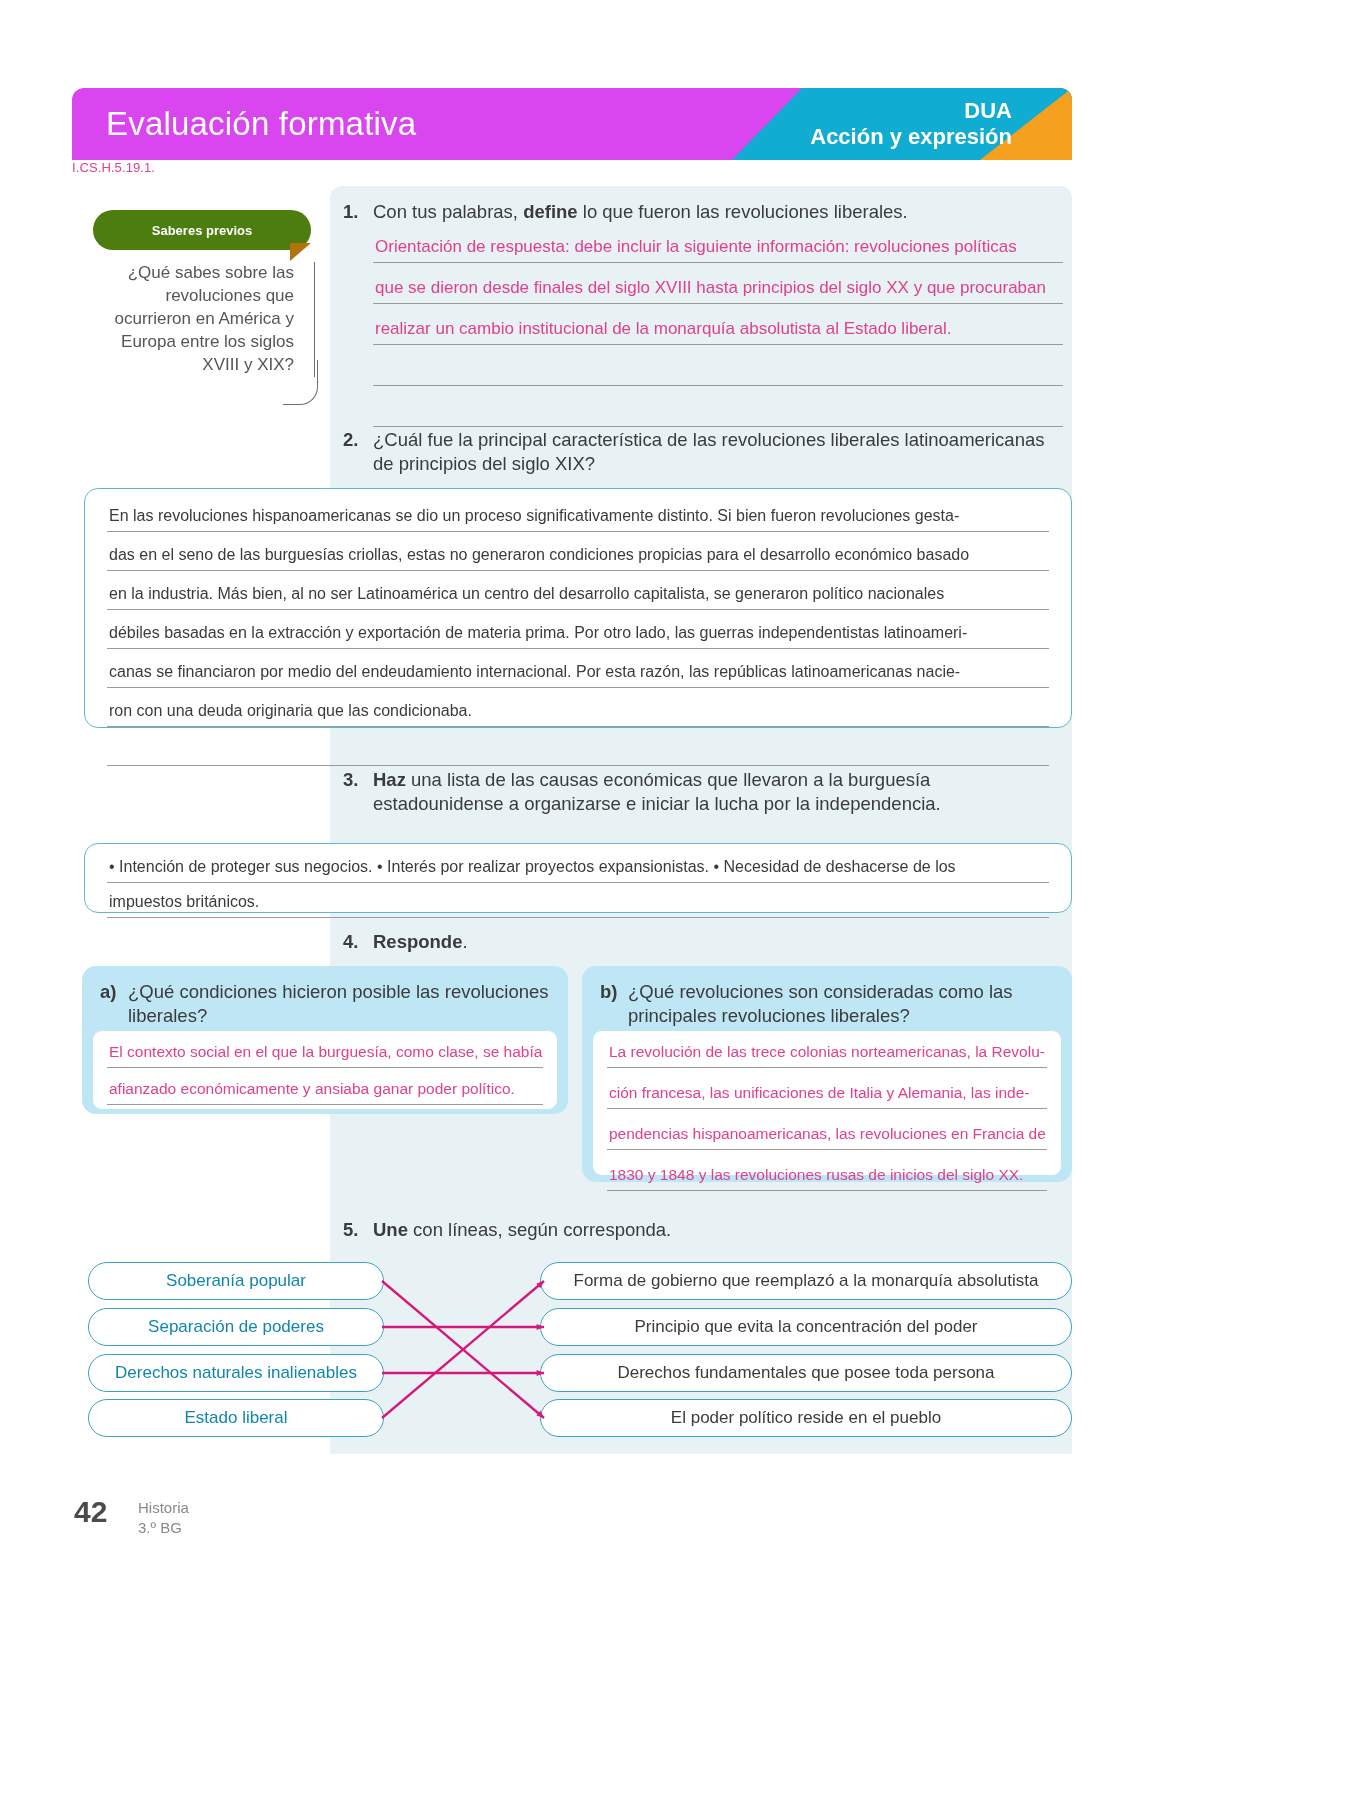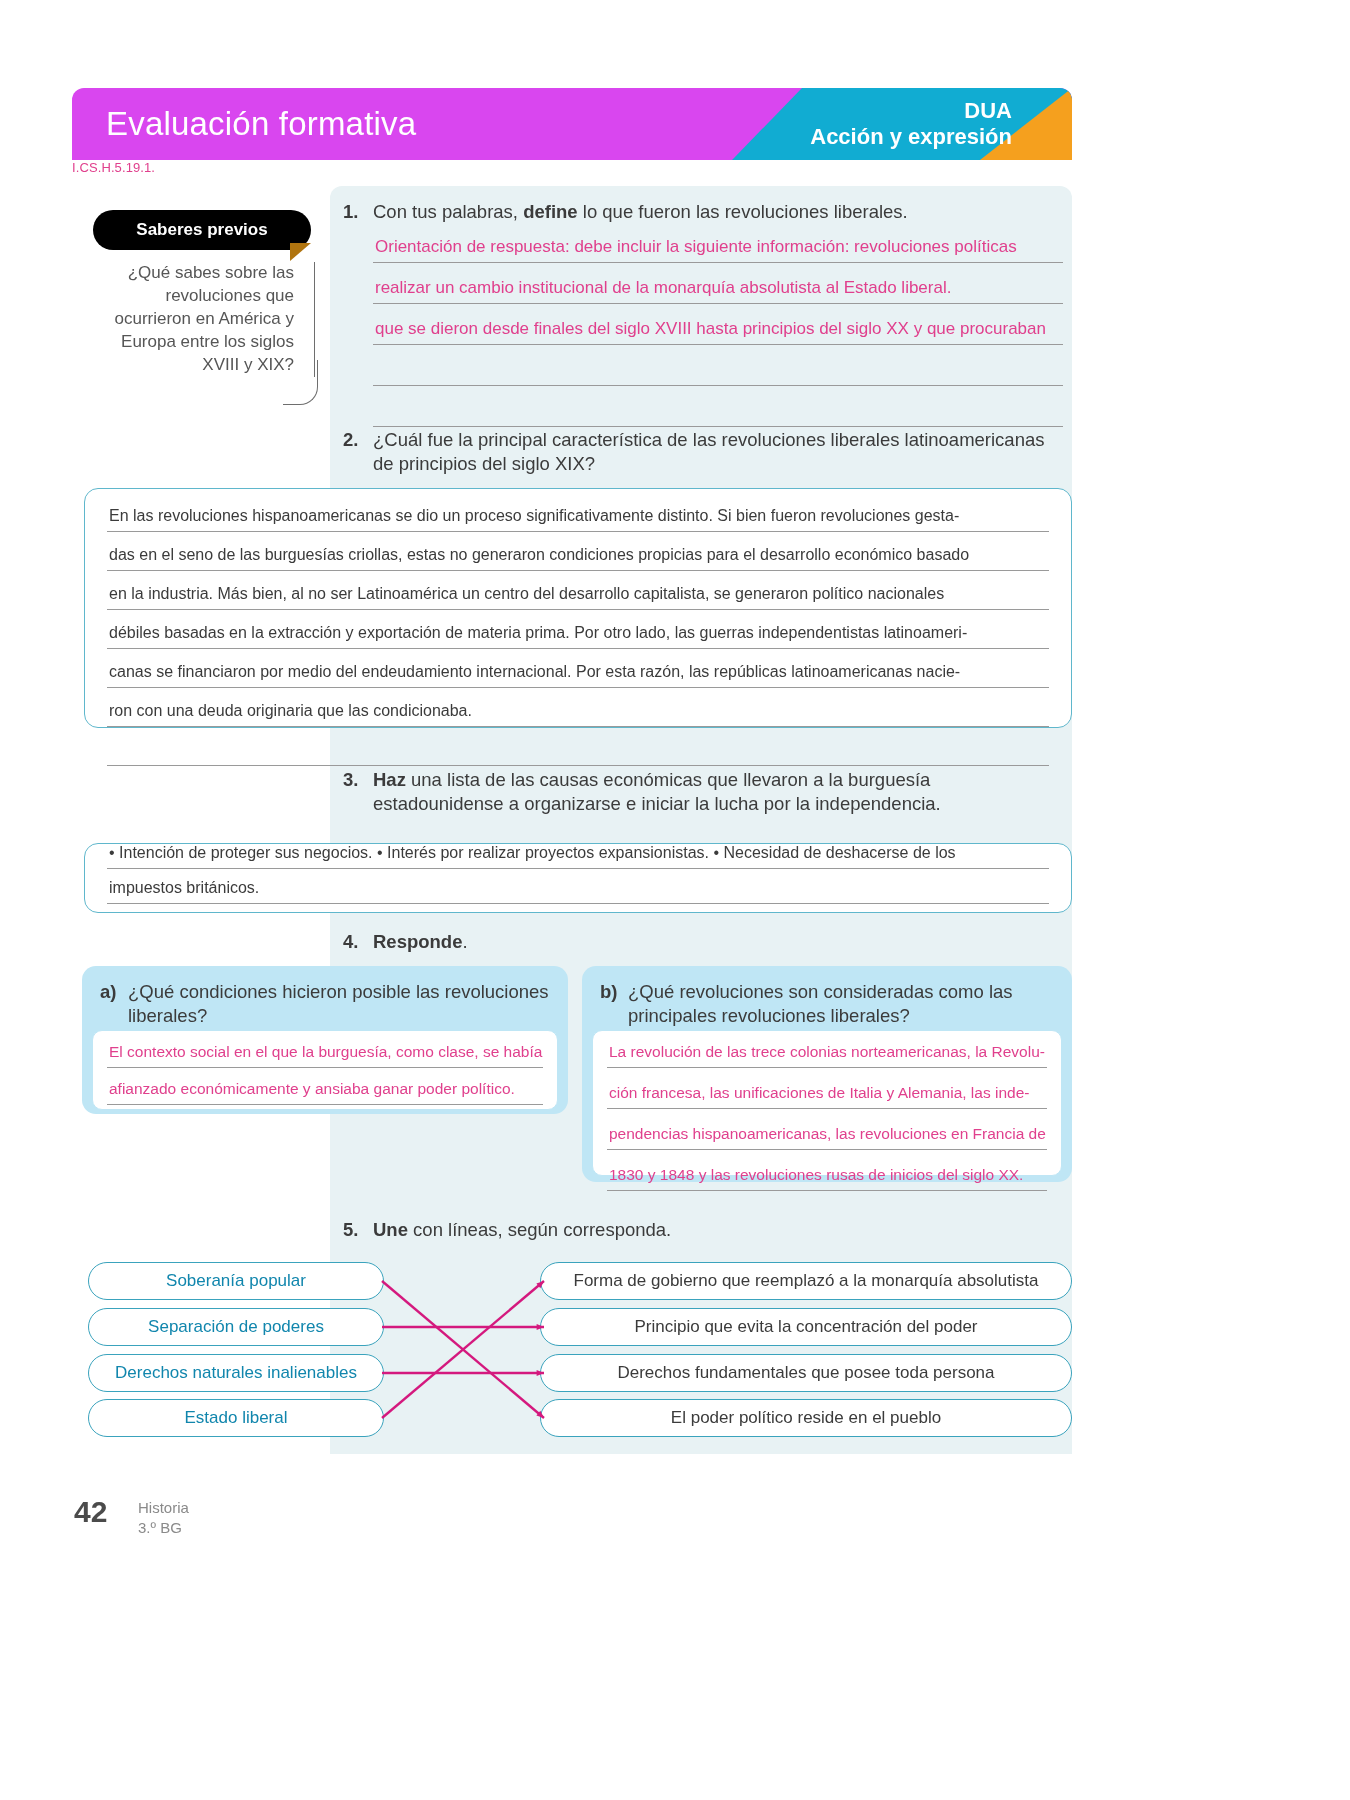--- a/index.html
+++ b/index.html
@@ -86,24 +86,24 @@
     border-radius: 12px 12px 0 0;
   }
 
   
   .saberes-pill {
     position: absolute;
     left: 93px;
     top: 210px;
     width: 218px;
     height: 40px;
-    background: #000000;
+    background: #4d7c0f;
     border-radius: 20px;
     color: #ffffff;
-    font-size: 17px;
+    font-size: 13px;
     font-weight: bold;
     display: flex;
     align-items: center;
     justify-content: center;
   }
   .saberes-tail {
     position: absolute;
     left: 290px;
     top: 243px;
     width: 0; height: 0;
@@ -182,21 +182,21 @@
 
   
   .answer-box {
     position: absolute;
     background: #ffffff;
     border: 1.6px solid #5fb7cc;
     border-radius: 14px;
     box-sizing: border-box;
   }
   #q2-box { left: 84px; top: 488px; width: 988px; height: 240px; padding: 18px 22px 0 22px; }
-  #q3-box { left: 84px; top: 843px; width: 988px; height: 70px;  padding: 0 22px 0 22px; }
+  #q3-box { left: 84px; top: 843px; width: 988px; height: 70px;  padding: 14px 22px 0 22px; }
 
   #q2-box .ans-line { margin-bottom: 14px; }
   #q3-box .ans-line { margin-bottom: 10px; }
 
   
   .blue-box {
     position: absolute;
     background: #bfe6f5;
     border-radius: 14px;
     box-sizing: border-box;
@@ -300,24 +300,24 @@
 
 <div class="q" id="q1">
   <div class="num">1.</div>
   <div class="txt"><span>Con tus palabras, </span><b>define</b><span> lo que fueron las revoluciones liberales.</span></div>
 </div>
 
 <div class="ans-lines" id="q1-answer">
   <div class="ans-line justify">
       <span>Orientación de respuesta: debe incluir la siguiente información: revoluciones políticas</span>
     </div>
+  <div class="ans-line justify">
+      <span>que se dieron desde finales del siglo XVIII hasta principios del siglo XX y que procuraban</span>
+    </div>
   <div class="ans-line"><span>realizar un cambio institucional de la monarquía absolutista al Estado liberal.</span></div>
-  <div class="ans-line justify">
-      <span>que se dieron desde finales del siglo XVIII hasta principios del siglo XX y que procuraban</span>
-    </div>
   <div class="ans-line"><span></span></div>
   <div class="ans-line"><span></span></div>
 </div>
 
 <div class="q" id="q2">
   <div class="num">2.</div>
   <div class="txt">¿Cuál fue la principal característica de las revoluciones liberales latinoamericanas de principios del siglo XIX?</div>
 </div>
 
 <div class="answer-box" id="q2-box">

